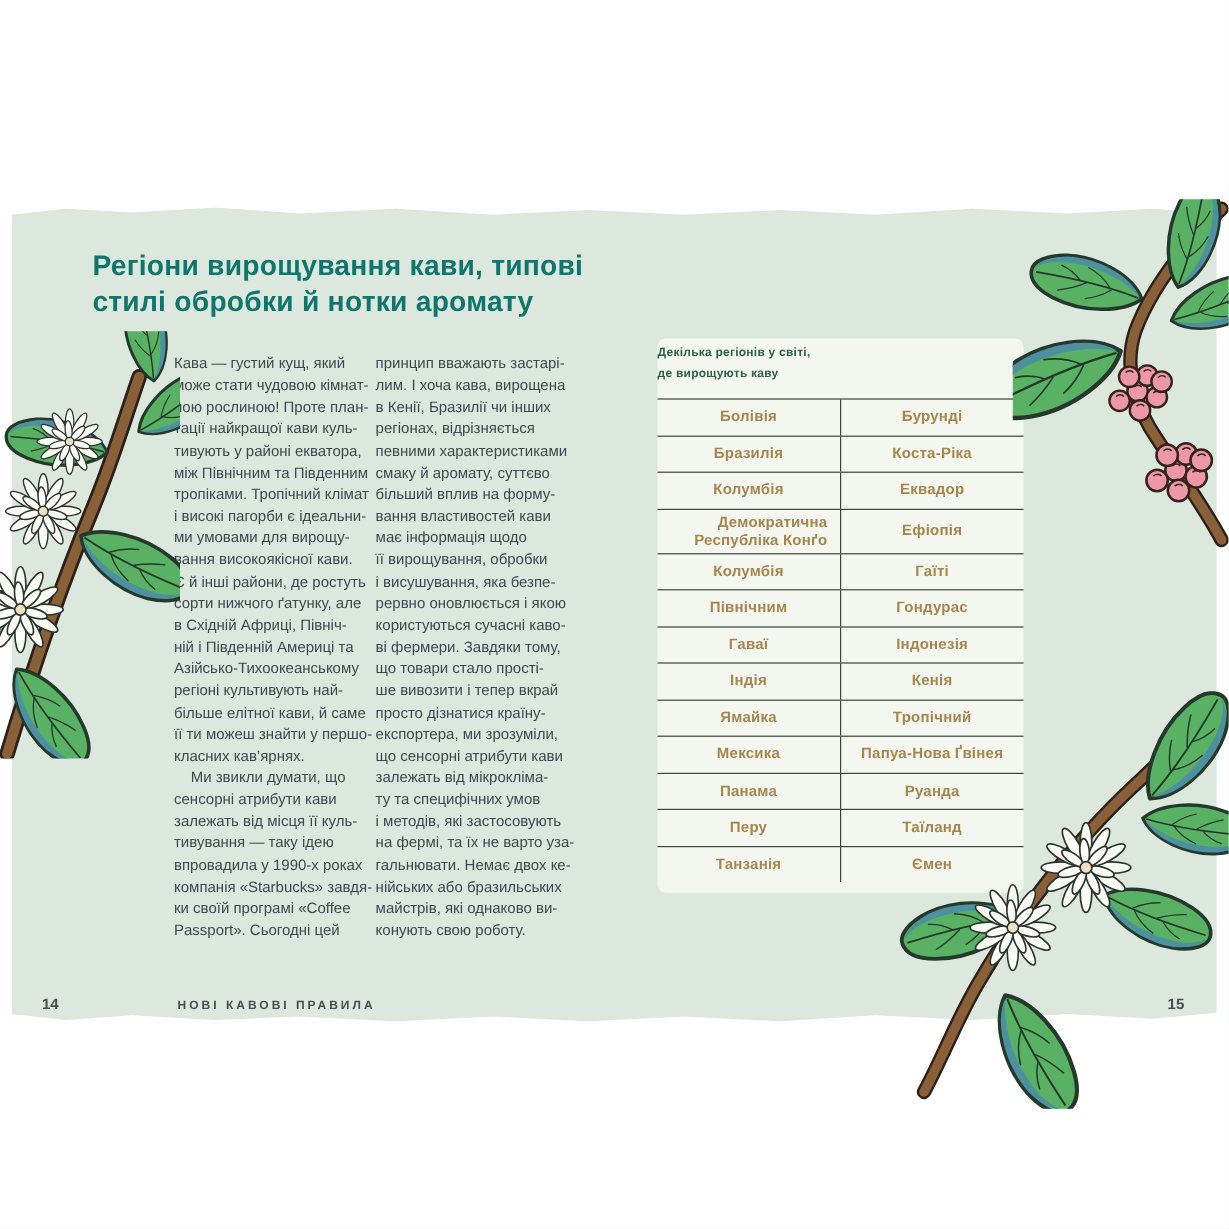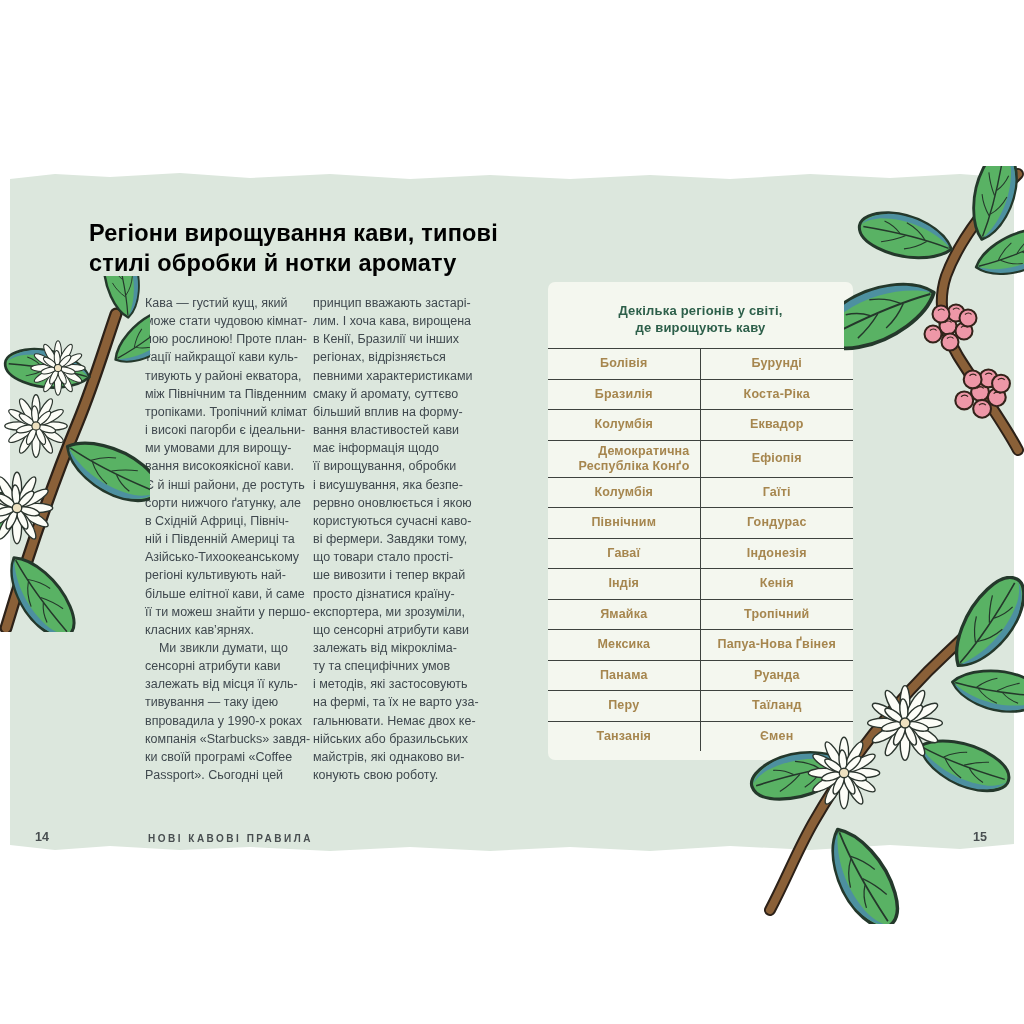--- a/index.html
+++ b/index.html
@@ -1,30 +1,30 @@
 <!DOCTYPE html>
 <html><head>
 <meta charset="utf-8">
 <style>
   html,body{margin:0;padding:0}
   body{width:1024px;height:1024px;background:#ffffff;font-family:"Liberation Sans",sans-serif;position:relative;overflow:hidden}
 
   .spread{position:absolute;left:10px;top:170px;width:1004px;height:682px;background:#dce7dd;
     clip-path:polygon(0px 9px,45px 4px,100px 7px,170px 3px,240px 8px,320px 4px,400px 9px,480px 5px,560px 9px,640px 5px,720px 9px,800px 4px,880px 8px,950px 4px,1004px 8px,1004px 674px,950px 679px,880px 675px,800px 680px,720px 676px,640px 681px,560px 677px,480px 681px,400px 677px,320px 681px,240px 677px,170px 680px,100px 676px,45px 680px,0px 675px)}
 
-  .heading{position:absolute;left:67px;top:36px;margin:12px;font-size:23.5px;line-height:30px;font-weight:bold;color:#000000;letter-spacing:0.2px}
+  .heading{position:absolute;left:67px;top:36px;margin:0;font-size:23.5px;line-height:30px;font-weight:bold;color:#0f766e;letter-spacing:0.2px}
   .h-line{display:block}
 
   .col{position:absolute;top:124px;width:176px;font-size:12.5px;line-height:18.15px;color:#3f484e}
   .col1{left:135px}
   .col2{left:303px}
   .text-line{white-space:pre}
 
   .table-card{position:absolute;left:538px;top:112px;width:305px;background:#f4f7ef;border-radius:7px;box-sizing:border-box;padding-bottom:9px}
-  .table-title{padding-top:20px;text-align:center;font-size:13px;line-height:17px;font-weight:bold;color:#2d5f4a;letter-spacing:0.2px}
+  .table-title{padding-top:4px;font-size:10px;line-height:17px;font-weight:bold;color:#2d5f4a;letter-spacing:0.2px}
   .t-body{margin-top:12px}
   .t-row{display:flex;border-top:1.5px solid #3d423e}
   .t-cell{width:50%;box-sizing:border-box;display:flex;align-items:center;justify-content:center;text-align:right;min-height:29.5px;padding:3px 10px;font-size:12.5px;line-height:15px;font-weight:bold;color:#a6864e;letter-spacing:0.2px}
   .t-row .t-cell:first-child{border-right:1.5px solid #3d423e}
 
   .pagenum{position:absolute;top:660px;font-size:12.5px;font-weight:bold;color:#484e50}
   .pn-left{left:25px}
   .pn-right{left:963px}
   .running-footer{position:absolute;left:138px;top:663px;font-size:10px;font-weight:bold;letter-spacing:2.5px;color:#484e50}
 

